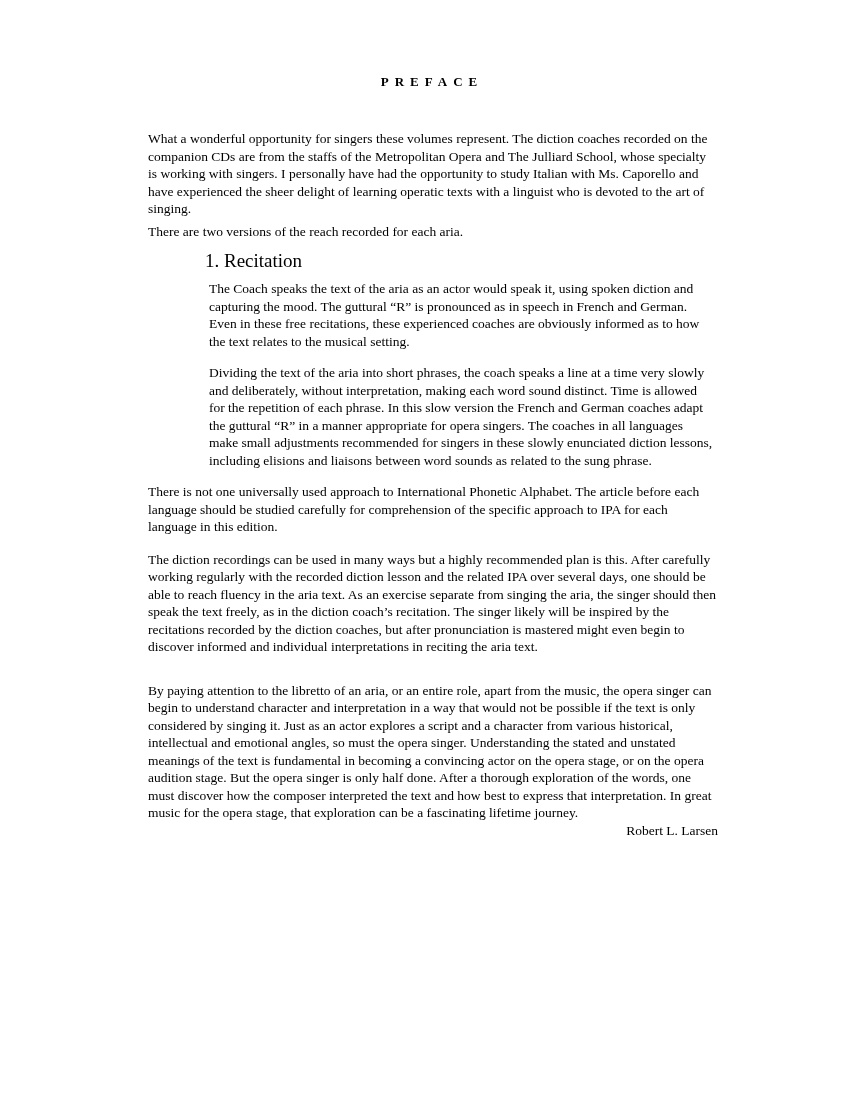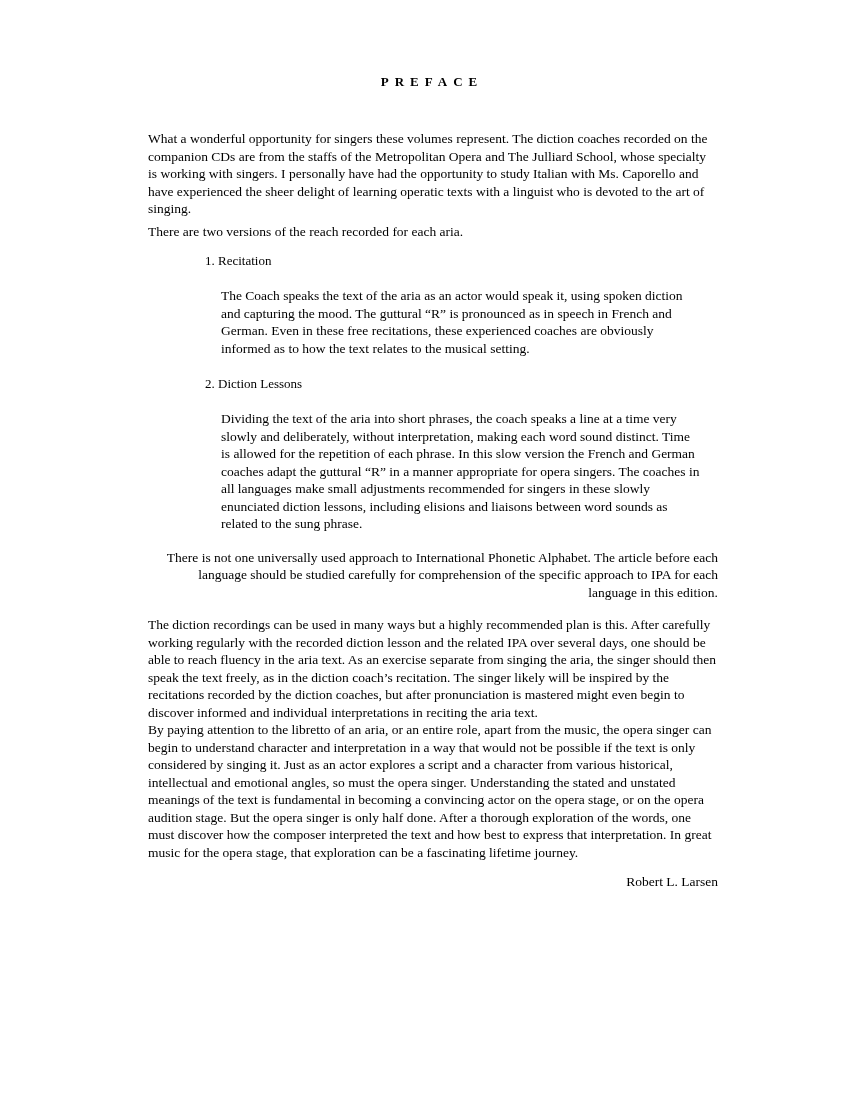--- a/index.html
+++ b/index.html
@@ -31,37 +31,36 @@
     width: 570px;
     margin-left: 148px;
     margin-top: 38px;
     font-size: 13.5px;
     line-height: 17.5px;
   }
   .para {
     margin: 0;
   }
   .mb23 { margin-bottom: 5px; }
-  .mb15 { margin-bottom: 15px; text-align: right; }
-  .mb13 { margin-bottom: 0; }
+  .mb15 { margin-bottom: 15px; }
+  .mb13 { margin-bottom: 26px; }
   .section {
     margin: 10px 0 14px 57px;
     width: 513px;
   }
   .section-heading {
     margin: 0 0 9px 0;
-    font-size: 13px;
+    font-size: 19px;
     font-weight: normal;
     line-height: 21px;
   }
   .section-body {
-    margin: 16px;
+    margin: 4px;
   }
   .signature {
-    margin-top: 12px;
     text-align: right;
   }
 </style>
 </head>
 <body>
 
 <div class="page">
   <h1 class="title">PREFACE</h1>
 
   <div class="content">
@@ -69,21 +68,20 @@
     <p class="para mb23">What a wonderful opportunity for singers these volumes represent.  The diction coaches recorded on the companion CDs are from the staffs of the Metropolitan Opera and The Julliard School, whose specialty is working with singers.  I personally have had the opportunity to study Italian with Ms. Caporello and have experienced the sheer delight of learning operatic texts with a linguist who is devoted to the art of singing.</p>
 
     <p class="para">There are two versions of the reach recorded for each aria.</p>
 
     <section class="section">
       <h2 class="section-heading">1. Recitation</h2>
       <p class="section-body">The Coach speaks the text of the aria as an actor would speak it, using spoken diction and capturing the mood. The guttural “R” is pronounced as in speech in French and German. Even in these free recitations, these experienced coaches are obviously informed as to how the text relates to the musical setting.</p>
     </section>
 
     <section class="section">
-      <h2 class="section-heading">2. Diction Lessons</h2>
       <p class="section-body">Dividing the text of the aria into short phrases, the coach speaks a line at a time very slowly and deliberately, without interpretation, making each word sound distinct. Time is allowed for the repetition of each phrase. In this slow version the French and German coaches adapt the guttural “R” in a manner appropriate for opera singers. The coaches in all languages make small adjustments recommended for singers in these slowly enunciated diction lessons, including elisions and liaisons between word sounds as related to the sung phrase.</p>
     </section>
 
     <p class="para mb15">There is not one universally used approach to International Phonetic Alphabet. The article before each language should be studied carefully for comprehension of the specific approach to IPA for each language in this edition.</p>
 
     <p class="para mb13">The diction recordings can be used in many ways but a highly recommended plan is this. After carefully working regularly with the recorded diction lesson and the related IPA over several days, one should be able to reach fluency in the aria text. As an exercise separate from singing the aria, the singer should then speak the text freely, as in the diction coach’s recitation. The singer likely will be inspired by the recitations recorded by the diction coaches, but after pronunciation is mastered might even begin to discover informed and individual interpretations in reciting the aria text.</p>
 
     <p class="para">By paying attention to the libretto of an aria, or an entire role, apart from the music, the opera singer can begin to understand character and interpretation in a way that would not be possible if the text is only considered by singing it. Just as an actor explores a script and a character from various historical, intellectual and emotional angles, so must the opera singer. Understanding the stated and unstated meanings of the text is fundamental in becoming a convincing actor on the opera stage, or on the opera audition stage. But the opera singer is only half done. After a thorough exploration of the words, one must discover how the composer interpreted the text and how best to express that interpretation. In great music for the opera stage, that exploration can be a fascinating lifetime journey.</p>
 
     <div class="signature">

